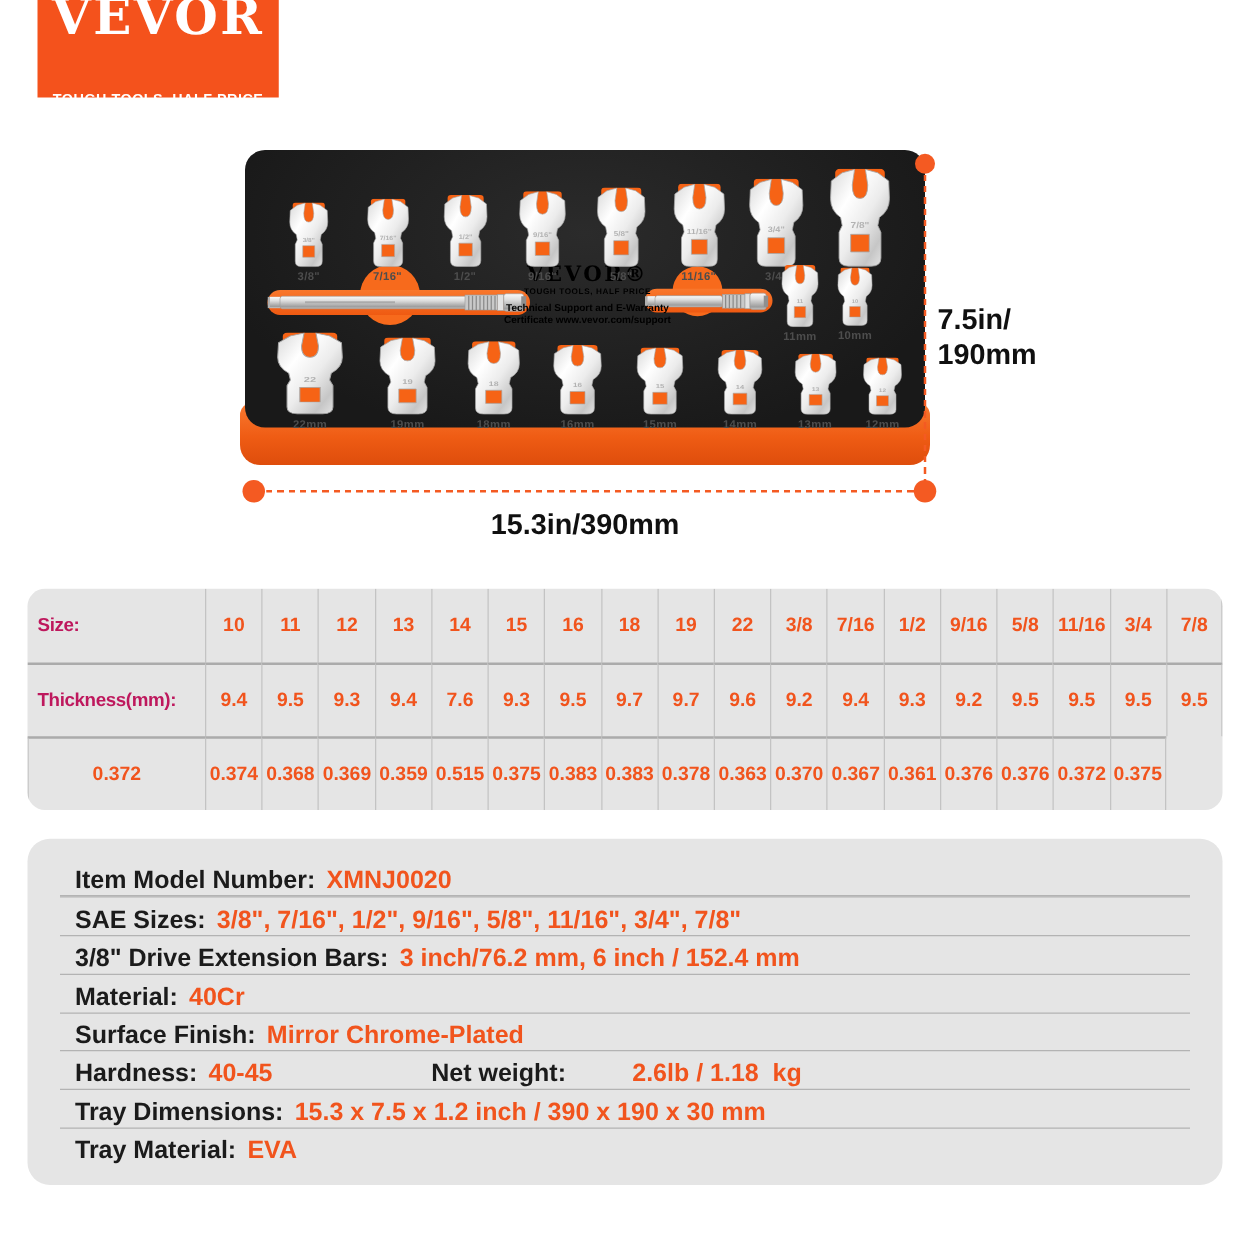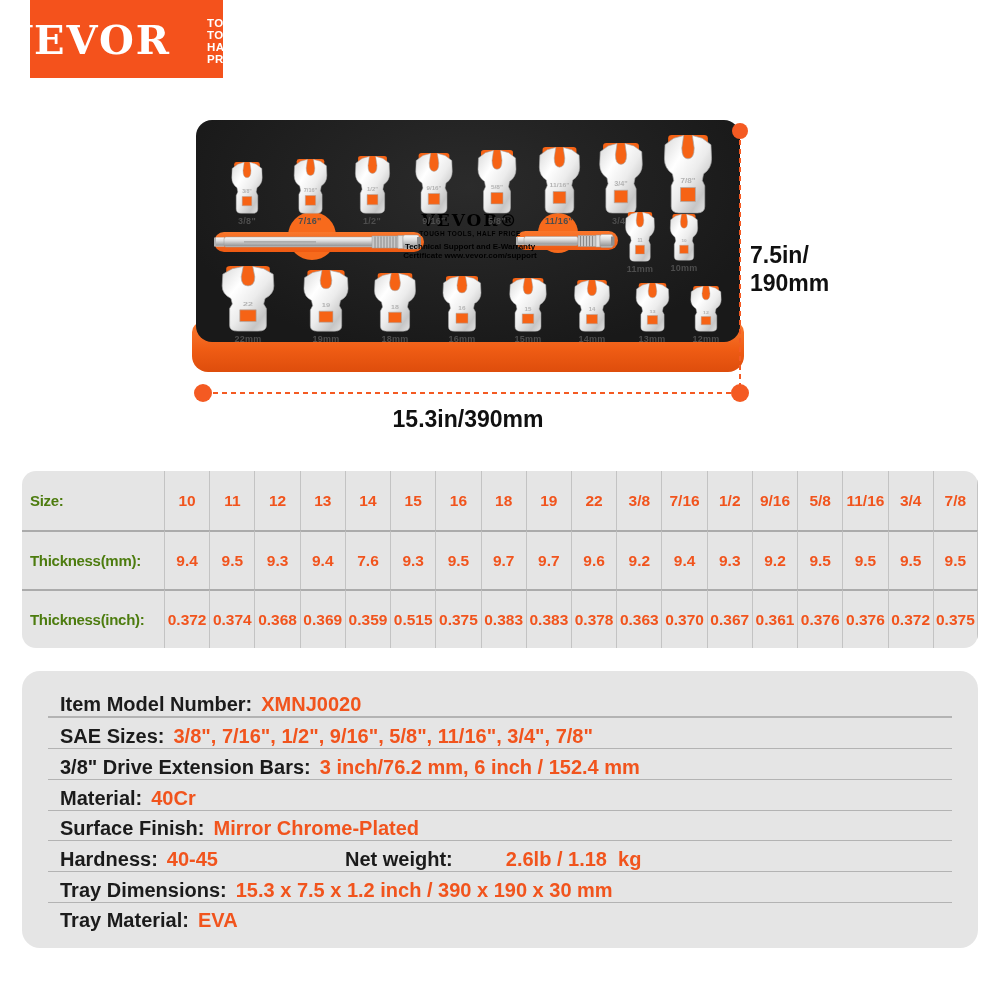--- a/index.html
+++ b/index.html
@@ -1,21 +1,21 @@
 <!DOCTYPE html>
 <html><head>
 <meta charset="utf-8">
 <style>
   html,body{margin:0;padding:0;background:#fff;}
   #stage{position:relative;width:1000px;height:1000px;background:#ffffff;overflow:hidden;
          font-family:"Liberation Sans",sans-serif;}
 
   
   #logo{position:absolute;left:30px;top:0;width:193px;height:78px;background:#F4521C;
-        display:flex;align-items:center;justify-content:center;gap:36px;}
+        display:flex;flex-direction:column;align-items:center;justify-content:center;gap:36px;}
   #logo .brand{font-family:"DejaVu Serif",serif;font-weight:bold;color:#fff;font-size:40px;
                letter-spacing:2px;line-height:40px;margin-top:2px;}
   #logo .tagline{color:#fff;font-size:11.5px;font-weight:bold;letter-spacing:.4px;margin-top:4px;}
 
   
   #tray{position:absolute;left:192px;top:120px;width:552px;height:252px;}
   #tray-base{position:absolute;left:0;top:202px;width:552px;height:50px;
              background:linear-gradient(#f97a31,#ef5c14 55%,#de4d0c);
              border-radius:10px 10px 16px 16px;}
   #tray-foam{position:absolute;left:4px;top:0;width:544px;height:222px;
@@ -43,21 +43,21 @@
   #dim-height{position:absolute;left:750px;top:241px;font-size:23px;font-weight:bold;
               color:#101010;line-height:28px;}
   #dim-width{position:absolute;left:192px;top:406px;width:552px;text-align:center;
              font-size:23px;font-weight:bold;color:#101010;}
 
   
   #size-table{position:absolute;left:22px;top:471px;width:956px;height:177px;background:#E5E5E5;
               border-radius:14px;display:grid;grid-template-columns:142px repeat(18,1fr);
               grid-auto-rows:59px;overflow:hidden;}
   .t-label{display:flex;align-items:center;padding-left:8px;font-size:15px;font-weight:bold;
-           color:#4d7c0f;letter-spacing:-.3px;}
+           color:#be185d;letter-spacing:-.3px;}
   .t-cell{display:flex;align-items:center;justify-content:center;font-size:15.5px;
           font-weight:bold;color:#F1541D;border-left:1px solid #c3c3c3;}
   .t-cell.lastcol{border-right:1px solid #c3c3c3;}
   .rowsep{border-top:2px solid #ababab;}
 
   
   #specs{position:absolute;left:22px;top:671px;width:956px;height:277px;background:#E5E5E5;
          border-radius:18px;display:flex;flex-direction:column;justify-content:center;}
   .spec-row{height:29.7px;display:flex;align-items:flex-end;padding-left:38px;position:relative;}
   .spec-sep{height:1px;background:#b3b3b3;margin:0 26px;}
@@ -462,21 +462,20 @@
       <div class="t-cell rowsep">9.7</div>
       <div class="t-cell rowsep">9.6</div>
       <div class="t-cell rowsep">9.2</div>
       <div class="t-cell rowsep">9.4</div>
       <div class="t-cell rowsep">9.3</div>
       <div class="t-cell rowsep">9.2</div>
       <div class="t-cell rowsep">9.5</div>
       <div class="t-cell rowsep">9.5</div>
       <div class="t-cell rowsep">9.5</div>
       <div class="t-cell rowsep lastcol">9.5</div>
-      <div class="t-label rowsep">Thickness(inch):</div>
       <div class="t-cell rowsep">0.372</div>
       <div class="t-cell rowsep">0.374</div>
       <div class="t-cell rowsep">0.368</div>
       <div class="t-cell rowsep">0.369</div>
       <div class="t-cell rowsep">0.359</div>
       <div class="t-cell rowsep">0.515</div>
       <div class="t-cell rowsep">0.375</div>
       <div class="t-cell rowsep">0.383</div>
       <div class="t-cell rowsep">0.383</div>
       <div class="t-cell rowsep">0.378</div>

